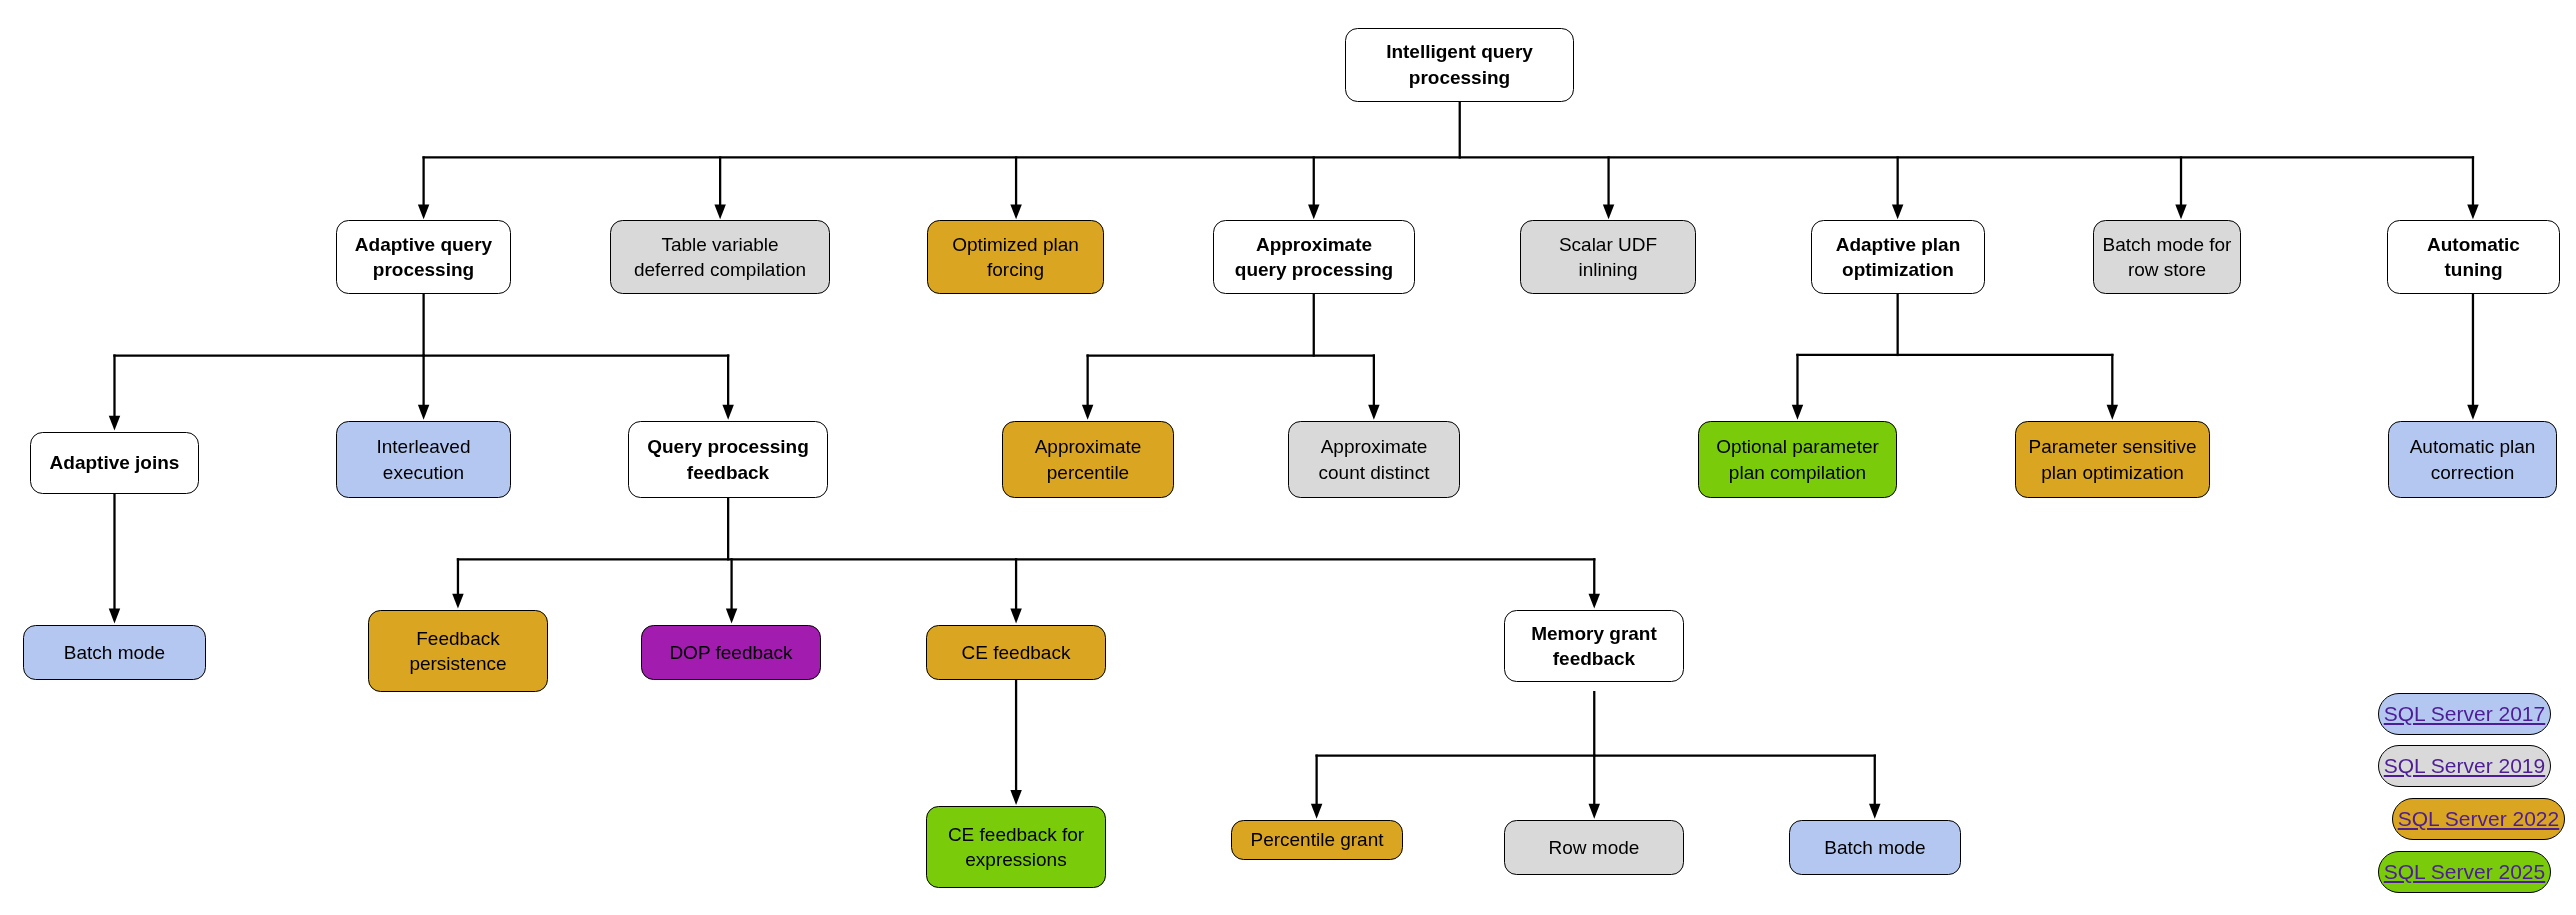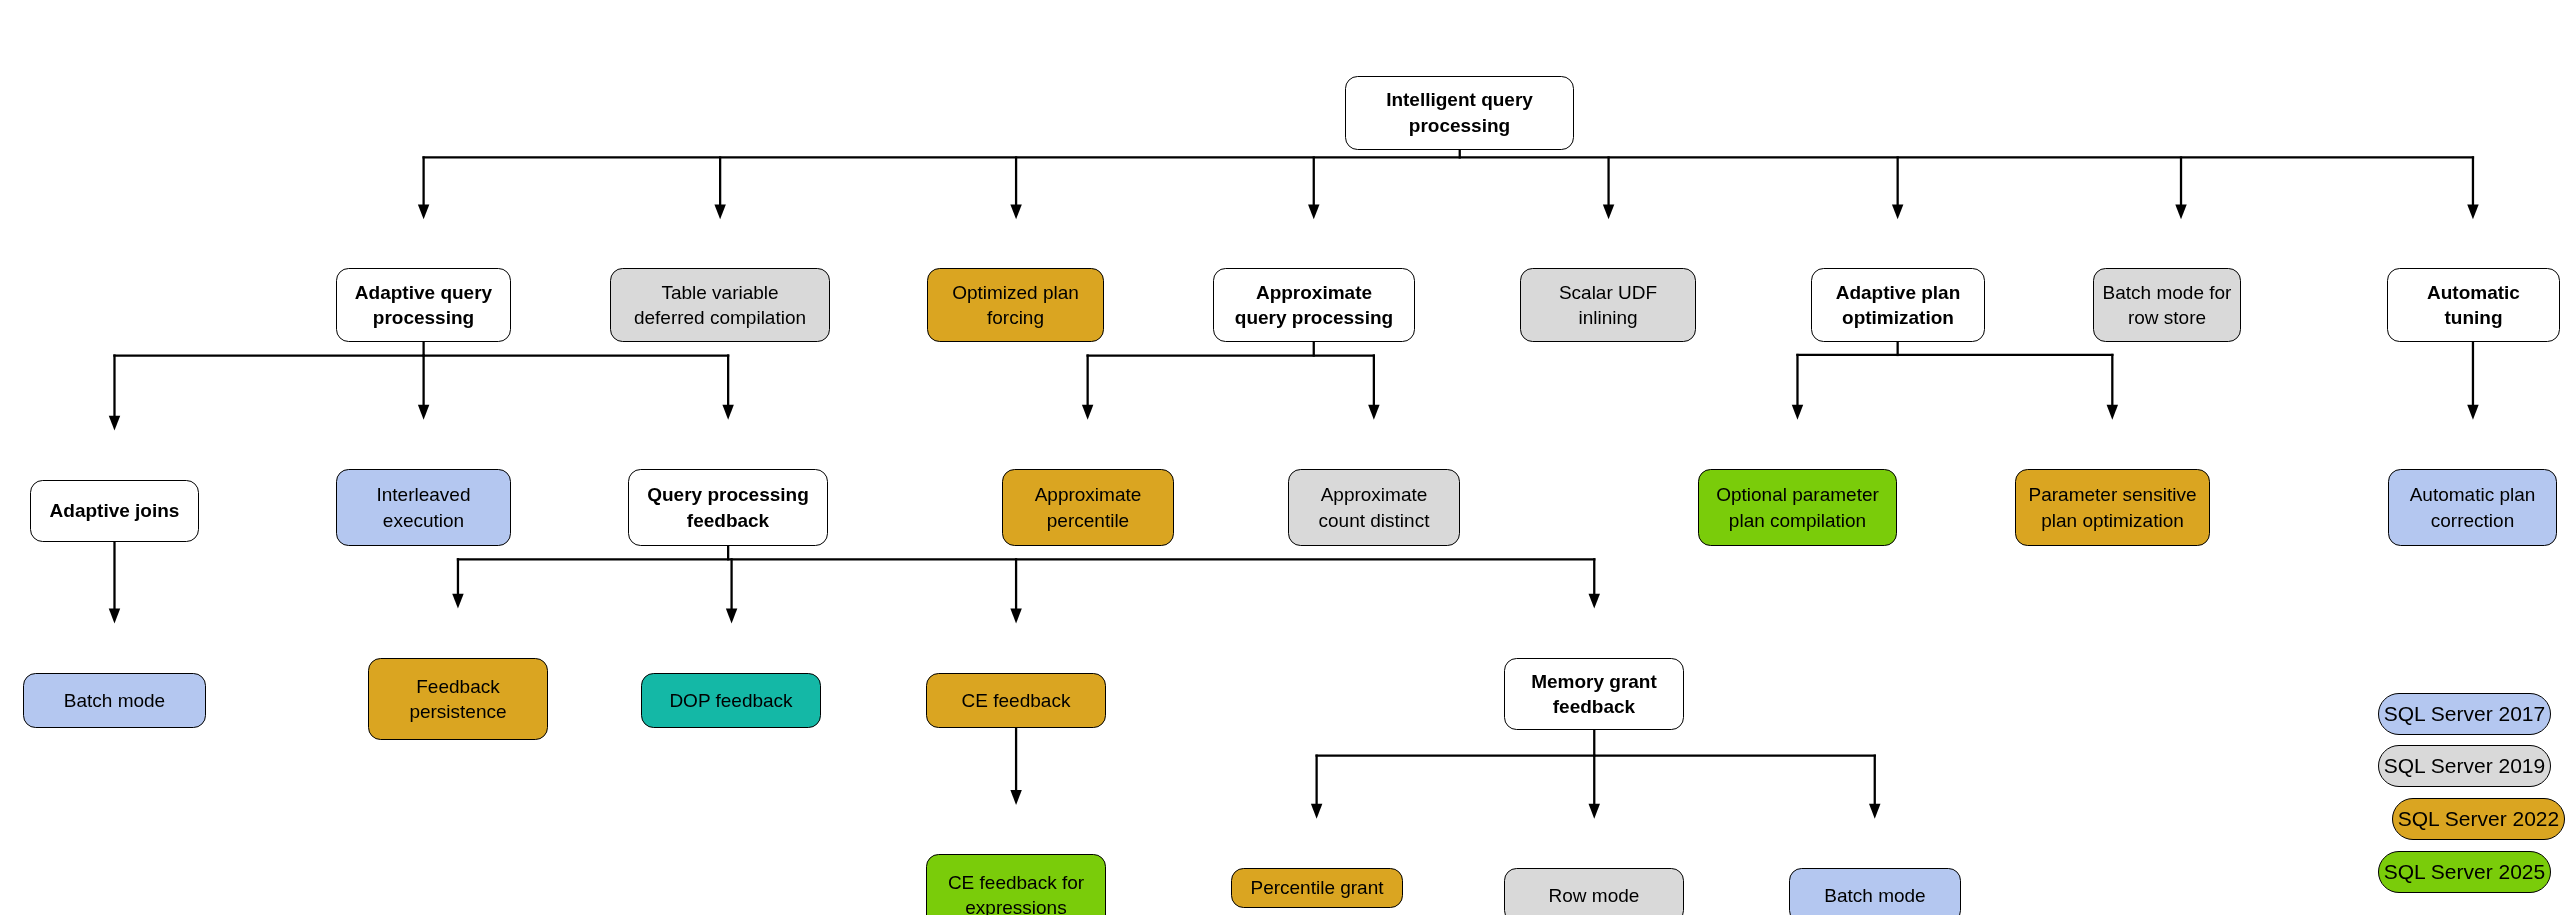--- a/index.html
+++ b/index.html
@@ -28,39 +28,39 @@
     border-radius: 12.6px;
     display: flex;
     align-items: center;
     justify-content: center;
     text-align: center;
     white-space: pre-line;
     font-size: 19px;
     line-height: 1.32;
     color: #000000;
     padding: 0 4.6px;
-    margin-top: 48px;
   }
   .node.bold { font-weight: 700; }
   .legend {
     position: absolute;
     left: 0; top: 0;
     width: 0; height: 0;
   }
   .legend-pill {
     position: absolute;
     box-sizing: border-box;
     border: 1.7px solid #000000;
     border-radius: 22px;
     display: flex;
     align-items: center;
     justify-content: center;
     font-size: 21px;
-    color: #000000;
+    color: #4c1d95;
     white-space: nowrap;
+    text-decoration: underline;
   }
 </style>
 </head>
 <body>
 
 <div id="canvas">
   <svg id="edge-layer" viewBox="0 0 4500 1600" xmlns="http://www.w3.org/2000/svg">
       <g>
         <line x1="2550" y1="178" x2="2550" y2="275" stroke="#000000" stroke-width="4" stroke-linecap="square"></line>
         <line x1="740" y1="275" x2="4320" y2="275" stroke="#000000" stroke-width="4" stroke-linecap="square"></line>
@@ -172,21 +172,21 @@
 count distinct</div>
       <div class="node" style="left: 1698px; top: 421px; width: 199px; height: 77px; background: rgb(122, 204, 10);">Optional parameter
 plan compilation</div>
       <div class="node" style="left: 2015px; top: 421px; width: 195px; height: 77px; background: rgb(218, 165, 33);">Parameter sensitive
 plan optimization</div>
       <div class="node" style="left: 2388px; top: 421px; width: 169px; height: 77px; background: rgb(180, 199, 240);">Automatic plan
 correction</div>
       <div class="node" style="left: 23px; top: 625px; width: 183px; height: 55px; background: rgb(180, 199, 240);">Batch mode</div>
       <div class="node" style="left: 368px; top: 610px; width: 180px; height: 82px; background: rgb(218, 165, 33);">Feedback
 persistence</div>
-      <div class="node" style="left: 641px; top: 625px; width: 180px; height: 55px; background: #14b8a6;">DOP feedback</div>
+      <div class="node" style="left: 641px; top: 625px; width: 180px; height: 55px; background: #a21caf;">DOP feedback</div>
       <div class="node" style="left: 926px; top: 625px; width: 180px; height: 55px; background: rgb(218, 165, 33);">CE feedback</div>
       <div class="node bold" style="left: 1504px; top: 610px; width: 180px; height: 72px; background: rgb(255, 255, 255);">Memory grant
 feedback</div>
       <div class="node" style="left: 926px; top: 806px; width: 180px; height: 82px; background: rgb(122, 204, 10);">CE feedback for
 expressions</div>
       <div class="node" style="left: 1231px; top: 820px; width: 172px; height: 40px; background: rgb(218, 165, 33);">Percentile grant</div>
       <div class="node" style="left: 1504px; top: 820px; width: 180px; height: 55px; background: rgb(217, 217, 217);">Row mode</div>
       <div class="node" style="left: 1789px; top: 820px; width: 172px; height: 55px; background: rgb(180, 199, 240);">Batch mode</div>
     </div>
   <div id="legend" class="legend">

